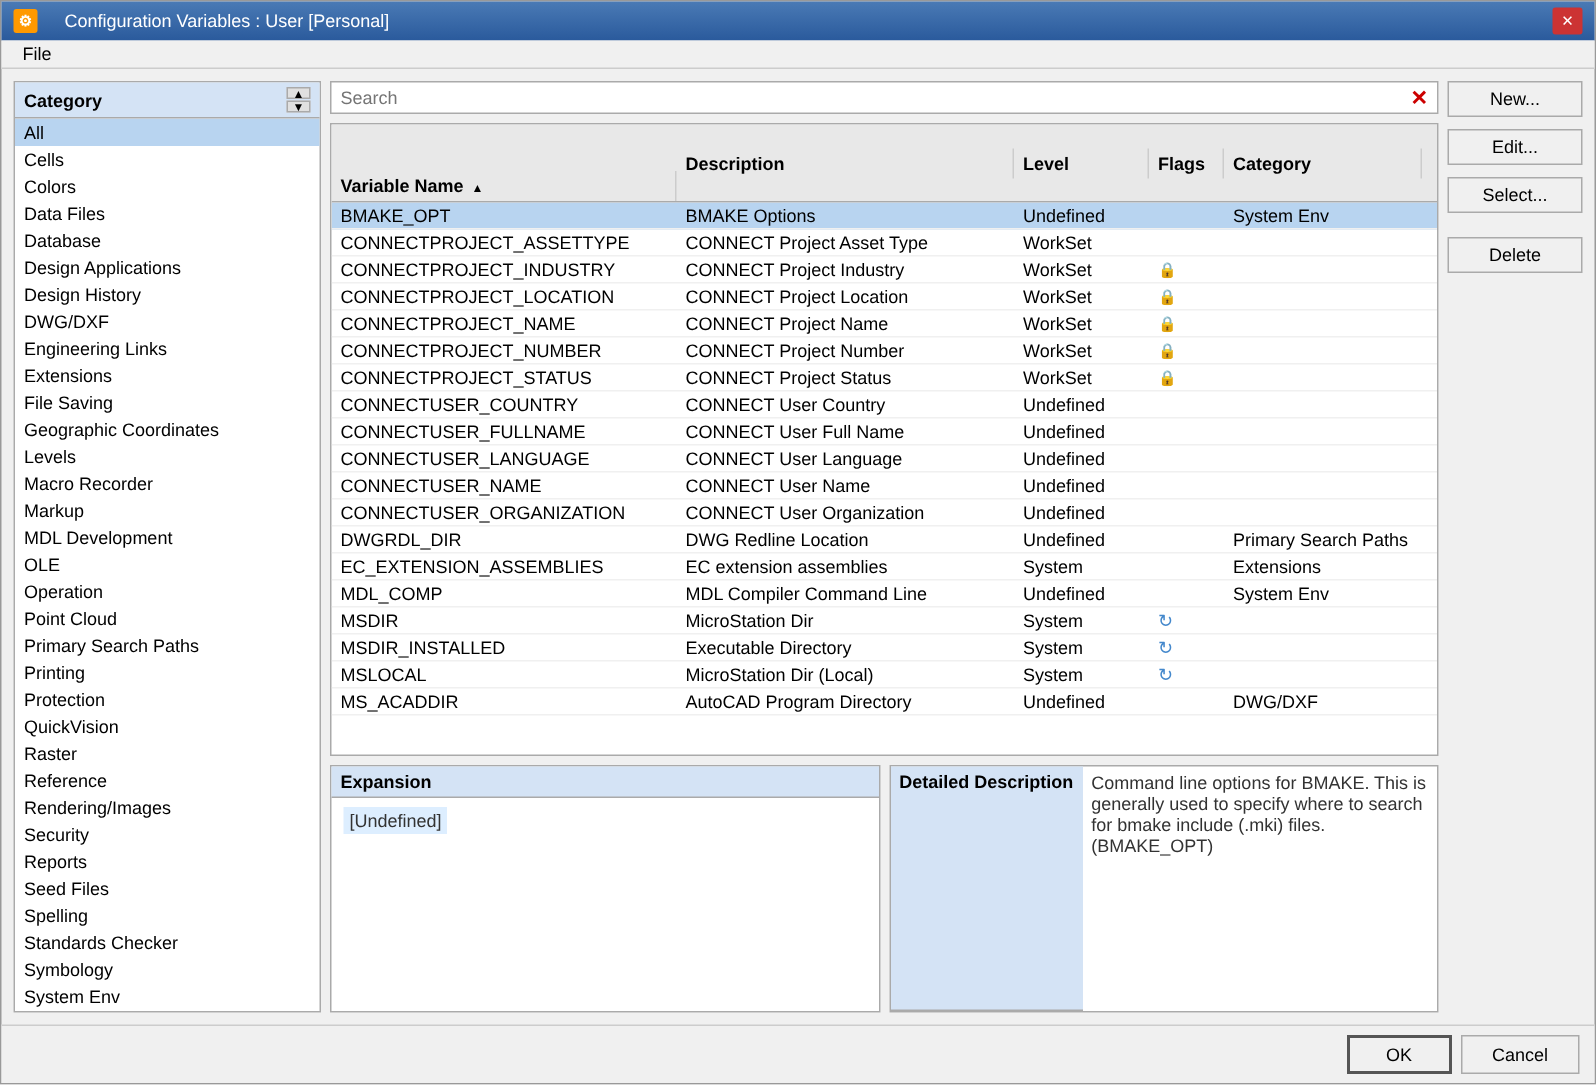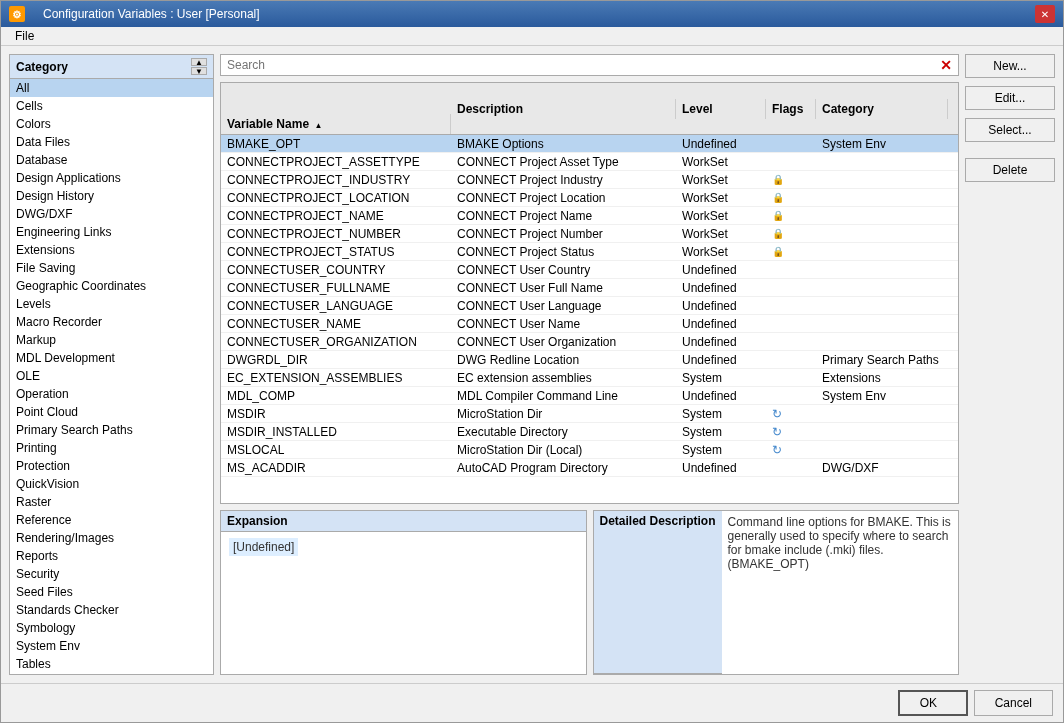--- a/index.html
+++ b/index.html
@@ -60,21 +60,21 @@
     .expansion-panel { flex: 1; display: flex; flex-direction: column; border: 1px solid #aaa; background: white; }
     .description-panel { flex: 1; display: flex; flex-direction: row; border: 1px solid #aaa; background: white; }
     .panel-header { background: #d4e3f5; padding: 3px 6px; border-bottom: 1px solid #aaa; font-weight: bold; }
     .panel-content { flex: 1; padding: 4px 6px; overflow: auto; color: #333; }
     .expansion-value { background: #ddeeff; padding: 2px 4px; margin: 2px; display: inline-block; }
 
     .right-panel { width: 90px; display: flex; flex-direction: column; gap: 8px; padding-top: 0; }
     .action-btn { padding: 4px 8px; background: #f0f0f0; border: 1px solid #aaa; cursor: pointer; text-align: center; min-width: 75px; }
 
     .footer { display: flex; justify-content: flex-end; padding: 6px 10px; gap: 6px; border-top: 1px solid #ccc; background: #f0f0f0; }
-    .footer-btn { padding: 4px 20px; background: #f0f0f0; border: 1px solid #aaa; cursor: pointer; min-width: 70px; text-align: left; }
+    .footer-btn { padding: 4px 20px; background: #f0f0f0; border: 1px solid #aaa; cursor: pointer; min-width: 70px; text-align: center; }
     .footer-btn.default { border: 2px solid #555; }
 
     .sort-arrow { font-size: 8px; margin-left: 2px; }
   </style>
 </head>
 <body>
 
 <div class="window">
 
   <div class="title-bar">
@@ -121,23 +121,24 @@
         <div class="category-item">OLE</div>
         <div class="category-item">Operation</div>
         <div class="category-item">Point Cloud</div>
         <div class="category-item">Primary Search Paths</div>
         <div class="category-item">Printing</div>
         <div class="category-item">Protection</div>
         <div class="category-item">QuickVision</div>
         <div class="category-item">Raster</div>
         <div class="category-item">Reference</div>
         <div class="category-item">Rendering/Images</div>
+        <div class="category-item">Security</div>
         <div class="category-item">Reports</div>
-        <div class="category-item">Security</div>
         <div class="category-item">Seed Files</div>
+        <div class="category-item">Spelling</div>
         <div class="category-item">Standards Checker</div>
         <div class="category-item">Symbology</div>
         <div class="category-item">System Env</div>
         <div class="category-item">Tables</div>
       </div>
     </div>
 
     <div class="center-panel">
 
       <div class="search-bar">

